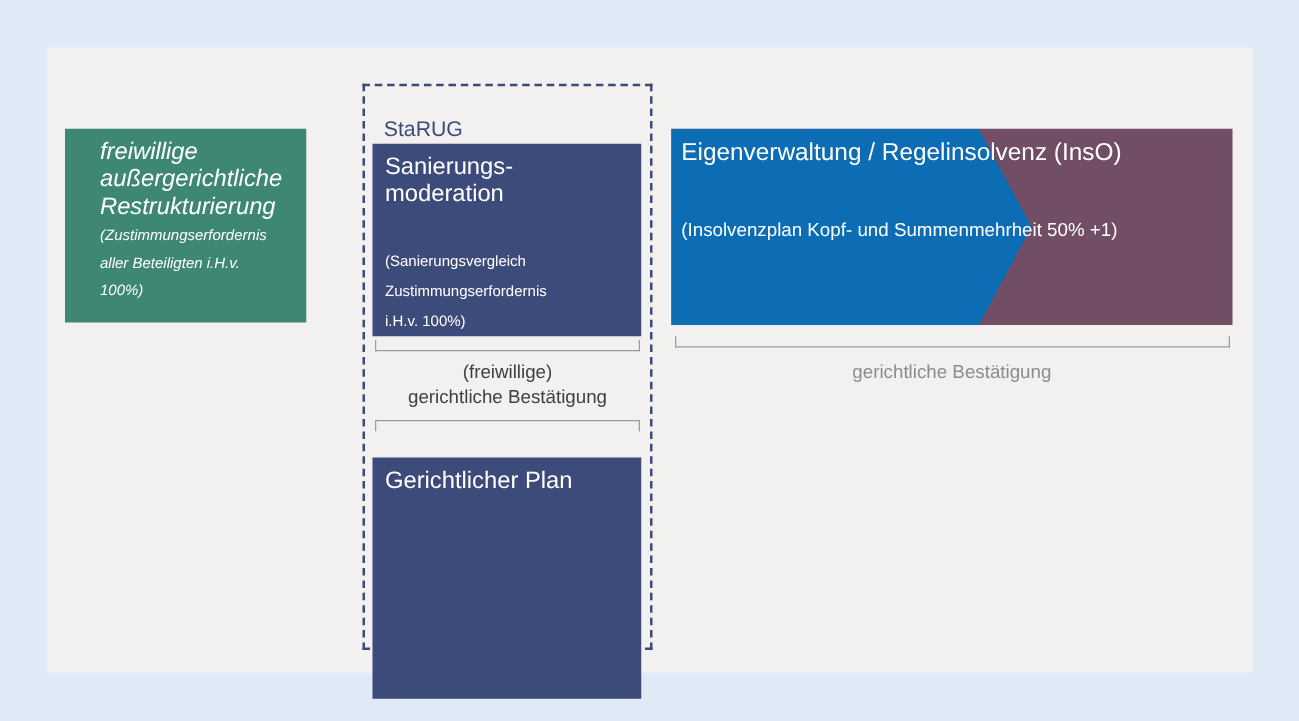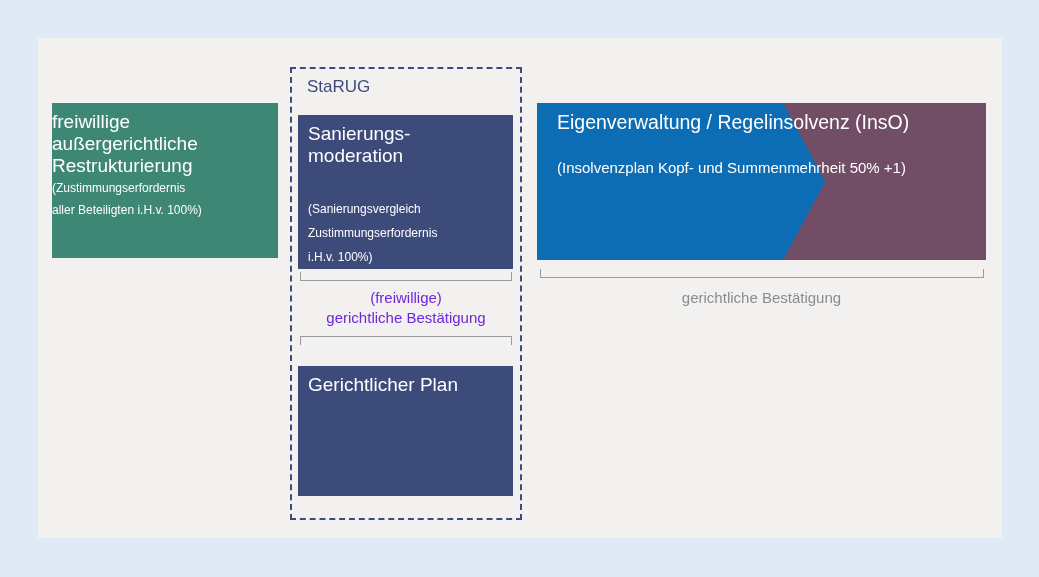--- a/index.html
+++ b/index.html
@@ -13,81 +13,81 @@
     position:absolute; left:38px; top:38px; width:964px; height:500px;
     background:#f2f1ef;
   }
 
   .box { position:absolute; color:#ffffff; }
   .box-title { font-size:19px; line-height:22px; font-weight:400; }
   .box-body  { font-size:12px; }
 
   
   .box-green {
-    left:14px; top:65px; width:226px; height:155px;
-    background:#3d8774; padding:8px 0;
+    left:14px; top:65px; width:193px; height:155px;
+    background:#3d8774; padding:8px 28px;font-style:italic;
   }
   .box-green .box-body { line-height:22px; }
 
   
   .starug-frame {
     position:absolute; left:252px; top:29px; width:232px; height:453px;
     border:2px dashed #3d4b7b;
   }
   .starug-label {
-    position:absolute; left:15px; top:8px;
+    position:absolute; left:15px; top:25px;
     font-size:17px; color:#3d4b7b;
   }
 
   
   .box-navy { background:#3d4b7b; padding:8px 10px;margin-top:12px; }
   .box-moderation { left:260px; top:65px; width:215px; height:154px; }
   .box-moderation .box-body { margin-top:30px; line-height:24px; }
-  .box-plan { left:260px; top:316px; width:215px; height:130px; }
+  .box-plan { left:260px; top:316px; width:215px; height:193px; }
   .box-plan .box-body { margin-top:24px; line-height:24px; }
 
   
   .bracket { position:absolute; height:9px; }
   .bracket-up {
     border-left:1.5px solid #9b9b9b;
     border-right:1.5px solid #9b9b9b;
     border-bottom:1.5px solid #9b9b9b;
   }
   .bracket-down {
     border-left:1.5px solid #9b9b9b;
     border-right:1.5px solid #9b9b9b;
     border-top:1.5px solid #9b9b9b;
   }
   .mid-bracket-top    { left:262px; top:234px; width:212px; }
   .mid-bracket-bottom { left:262px; top:298px; width:212px; }
   .inso-bracket       { left:502px; top:231px; width:444px; }
 
   .connector-text {
     position:absolute; left:252px; top:250px; width:232px;
-    text-align:center; font-size:15px; line-height:20px; color:#6d28d9;
+    text-align:center; font-size:15px; line-height:20px; color:#404040;
   }
   .inso-caption {
     position:absolute; left:499px; top:251px; width:449px;
     text-align:center; font-size:15px; color:#8c8c8c;
   }
 
   
   .inso-box {
     position:absolute; left:499px; top:65px; width:449px; height:157px;
     background:#714d66;
   }
   .inso-arrow {
     position:absolute; inset:0; background:#0c6db5;
     clip-path:polygon(0 0, 54.8% 0, 64.2% 50%, 54.8% 100%, 0 100%);
   }
   .inso-content {
-    position:absolute; inset:0; padding:8px 20px; color:#ffffff;
+    position:absolute; inset:0; padding:8px 8px; color:#ffffff;
   }
   .inso-content .box-title { font-size:19.5px; line-height:23px; }
-  .inso-body { margin-top:25px; font-size:15px; }
+  .inso-body { margin-top:42px; font-size:15px; }
 </style>
 </head>
 <body>
 
 <div class="stage">
   <div class="panel">
 
     <div class="box box-green">
       <div class="box-title">freiwillige<br>außergerichtliche<br>Restrukturierung</div>
       <div class="box-body">(Zustimmungserfordernis<br>aller Beteiligten i.H.v. 100%)</div>

